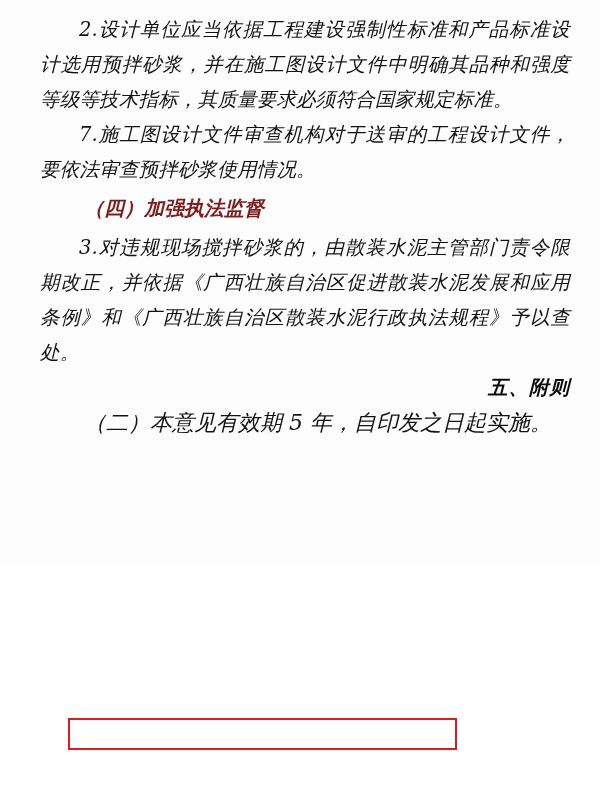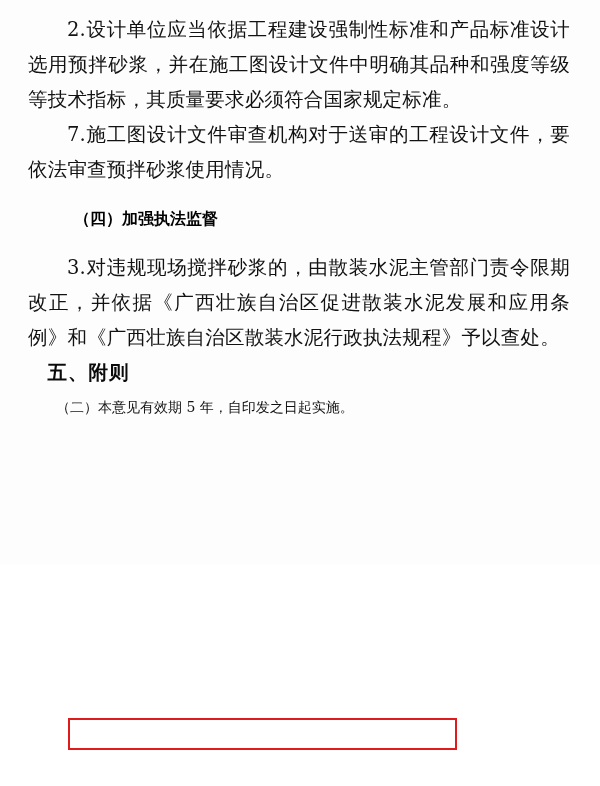--- a/index.html
+++ b/index.html
@@ -12,55 +12,57 @@
     background: #ffffff;
     font-family: "DejaVu Serif", "Liberation Serif", serif;
     color: #0d0d0d;
     overflow: hidden;
   }
   .page {
     position: relative;
     width: 600px;
     height: 565px;
     box-sizing: border-box;
-    padding: 12px 30px 0 28px;
+    padding: 12px 30px 0 40px;
     background: #fdfdfd;
+    font-style: italic;
   }
   .para {
     font-size: 19.5px;
     line-height: 35px;
     letter-spacing: 0.2px;
     text-align: justify;
     text-justify: inter-ideograph;
     margin: 0;
     color: #121212;
   }
   .indent {
     text-indent: 2em;
   }
   .heading {
-    font-size: 16px;
+    font-size: 20px;
     line-height: 35px;
     font-weight: bold;
     text-indent: 2em;
-    margin: 14px;
-    color: #000000;
+    margin: 4px;
+    color: #7f1d1d;
   }
   .heading-sec {
     font-size: 19.5px;
     line-height: 35px;
     font-weight: bold;
     text-indent: 1em;
     margin: 0;
     letter-spacing: 1px;
     color: #0a0a0a;
+    text-align: right;
   }
   .boxed-line {
     position: relative;
-    font-size: 14px;
+    font-size: 22px;
     line-height: 35px;
     text-indent: 2em;
     margin: 0;
     color: #121212;
   }
   .redbox {
     position: absolute;
     border: 2px solid #e01b1b;
     left: 68px;
     top: 718px;

